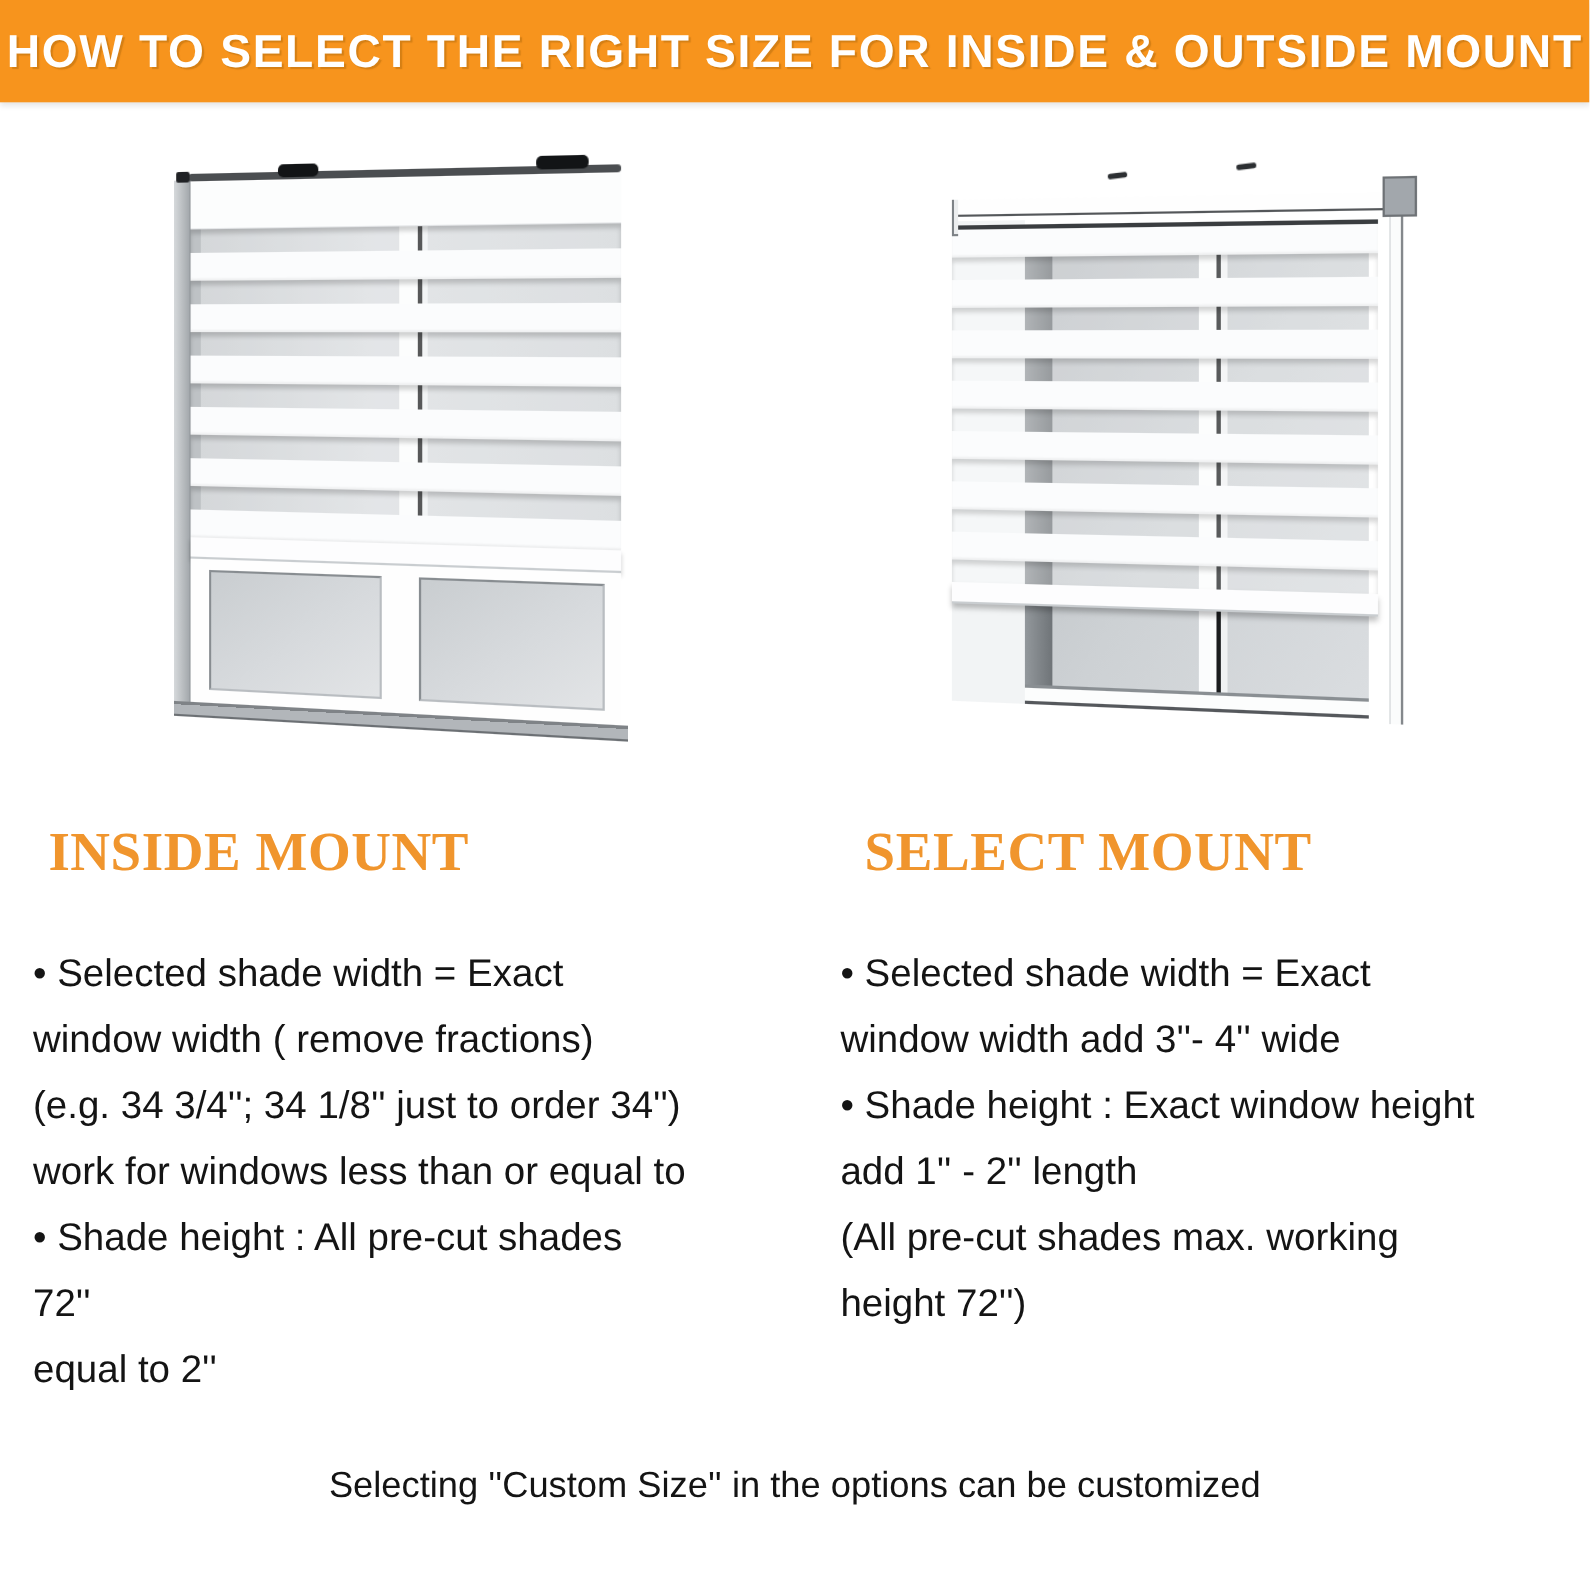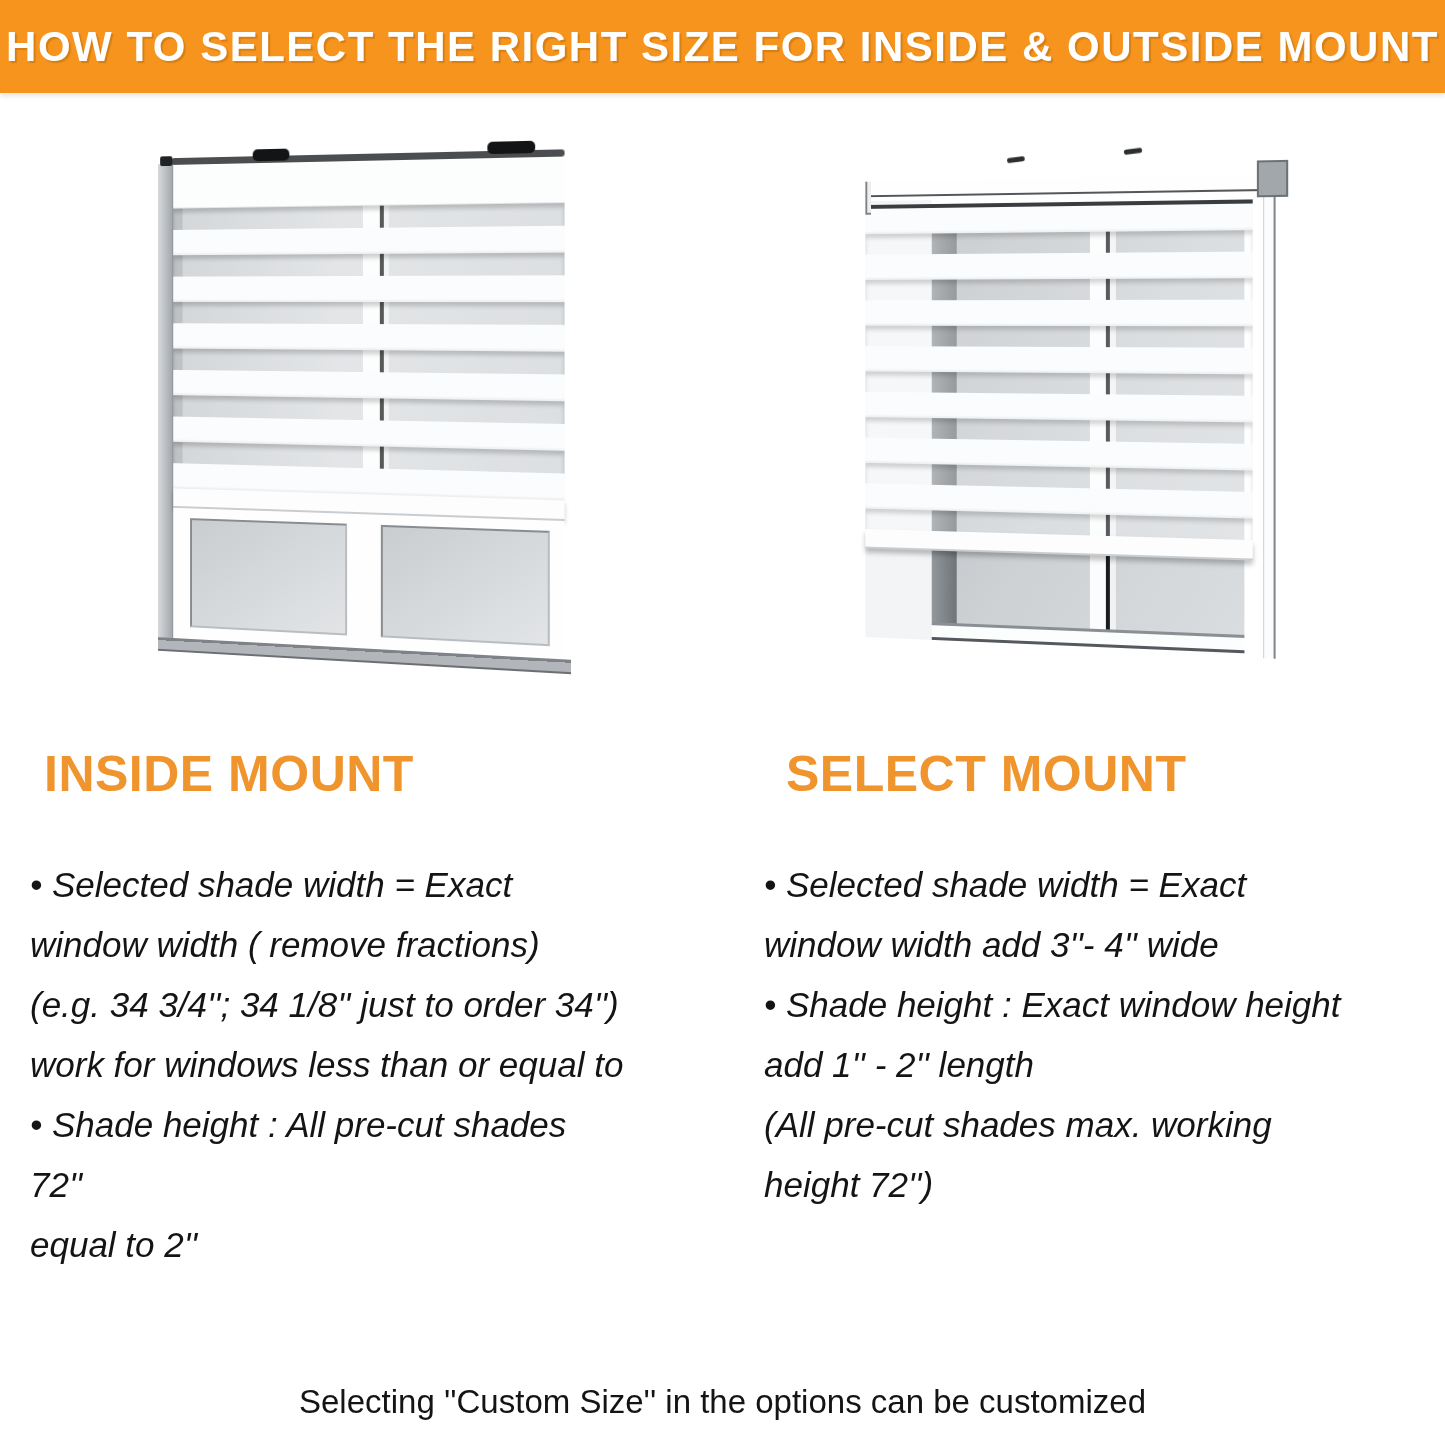--- a/index.html
+++ b/index.html
@@ -89,32 +89,32 @@
   .ot-botframe{position:absolute;left:70px;top:430px;width:314px;height:18px;background:#fcfdfd;
     border-top:3px solid #8a8f93;border-bottom:3px solid #55585c;}
   .ot-blind{position:absolute;left:2px;top:62px;width:392px;}
   .ot-headshadow{height:4px;background:#3a3d40;}
   .ot-bar{height:20px;background:#fdfdfe;border-bottom:2px solid #c9cdd0;box-shadow:0 4px 5px rgba(0,0,0,0.25);}
 
   
   .mount-title{
     position:absolute;top:745px;
     font-size:50px;font-weight:700;letter-spacing:0.5px;
-    color:var(--heading);white-space:nowrap;
+    color:var(--heading);white-space:nowrap;font-family:Liberation Serif, serif;
   }
   #title-inside{left:44px;}
   #title-outside{left:786px;}
 
   .body-lines{position:absolute;top:855px;width:690px;font-size:35px;line-height:60px;color:var(--ink);}
   #text-inside{left:30px;}
   #text-outside{left:764px;}
-  .bline{white-space:nowrap;font-style:italic;}
+  .bline{white-space:nowrap;}
 
   .footer-note{
-    position:absolute;left:0;top:1383px;width:100%;
+    position:absolute;left:0;top:1331px;width:100%;
     text-align:center;font-size:33px;color:var(--ink);
   }
 </style>
 </head>
 <body>
 
 <header class="banner">
   <h1>HOW TO SELECT THE RIGHT SIZE FOR INSIDE &amp; OUTSIDE MOUNT</h1>
 </header>
 

